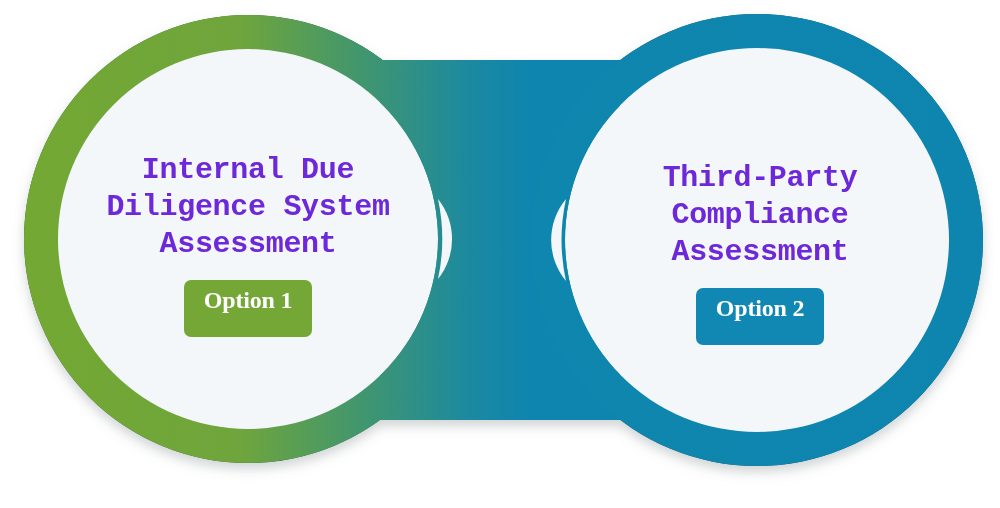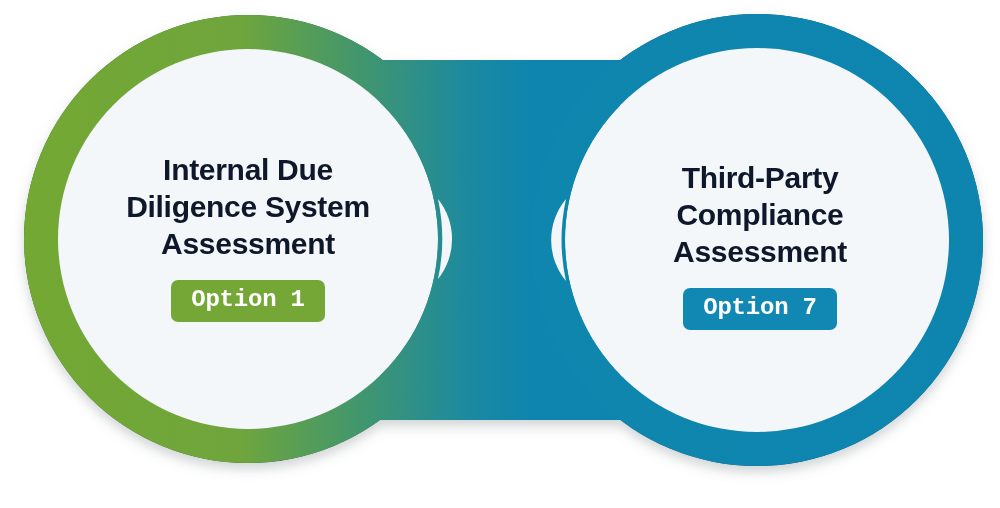--- a/index.html
+++ b/index.html
@@ -29,38 +29,38 @@
   .node-text {
     position: absolute;
     display: flex;
     flex-direction: column;
     align-items: center;
     justify-content: flex-start;
     text-align: center;
     pointer-events: none;
   }
   .node-title {
-    font-family: Liberation Sans, sans-serif;
+    font-family: Liberation Mono, monospace;
     font-weight: bold;
     font-size: 30px;
     line-height: 1.23;
-    color: #0f172a;
+    color: #6d28d9;
     letter-spacing: -0.3px;
     white-space: pre-line;
   }
   .badge {
     margin-top: 17px;
     display: inline-block;
     border-radius: 7px;
     color: #ffffff;
-    font-family: Liberation Mono, monospace;
+    font-family: Liberation Serif, serif;
     font-weight: bold;
     font-size: 24px;
     line-height: 1;
-    padding: 8px 20px 10px 20px;
+    padding: 8px 20px 25px 20px;
     letter-spacing: -0.2px;
   }
   #left-text  { left: 58px;  top: 152px; width: 380px; }
   #right-text { left: 570px; top: 160px; width: 380px; }
 </style>
 </head>
 <body>
 
 <div class="stage">
 
@@ -140,16 +140,16 @@
     <div class="node-title">Internal Due
 Diligence System
 Assessment</div>
     <div class="badge" style="background:#75A736;">Option 1</div>
   </div>
 
   <div class="node-text" id="right-text">
     <div class="node-title">Third-Party
 Compliance
 Assessment</div>
-    <div class="badge" style="background:#1188B4;">Option 7</div>
+    <div class="badge" style="background:#1188B4;">Option 2</div>
   </div>
 
 </div>
 
 </body></html>

